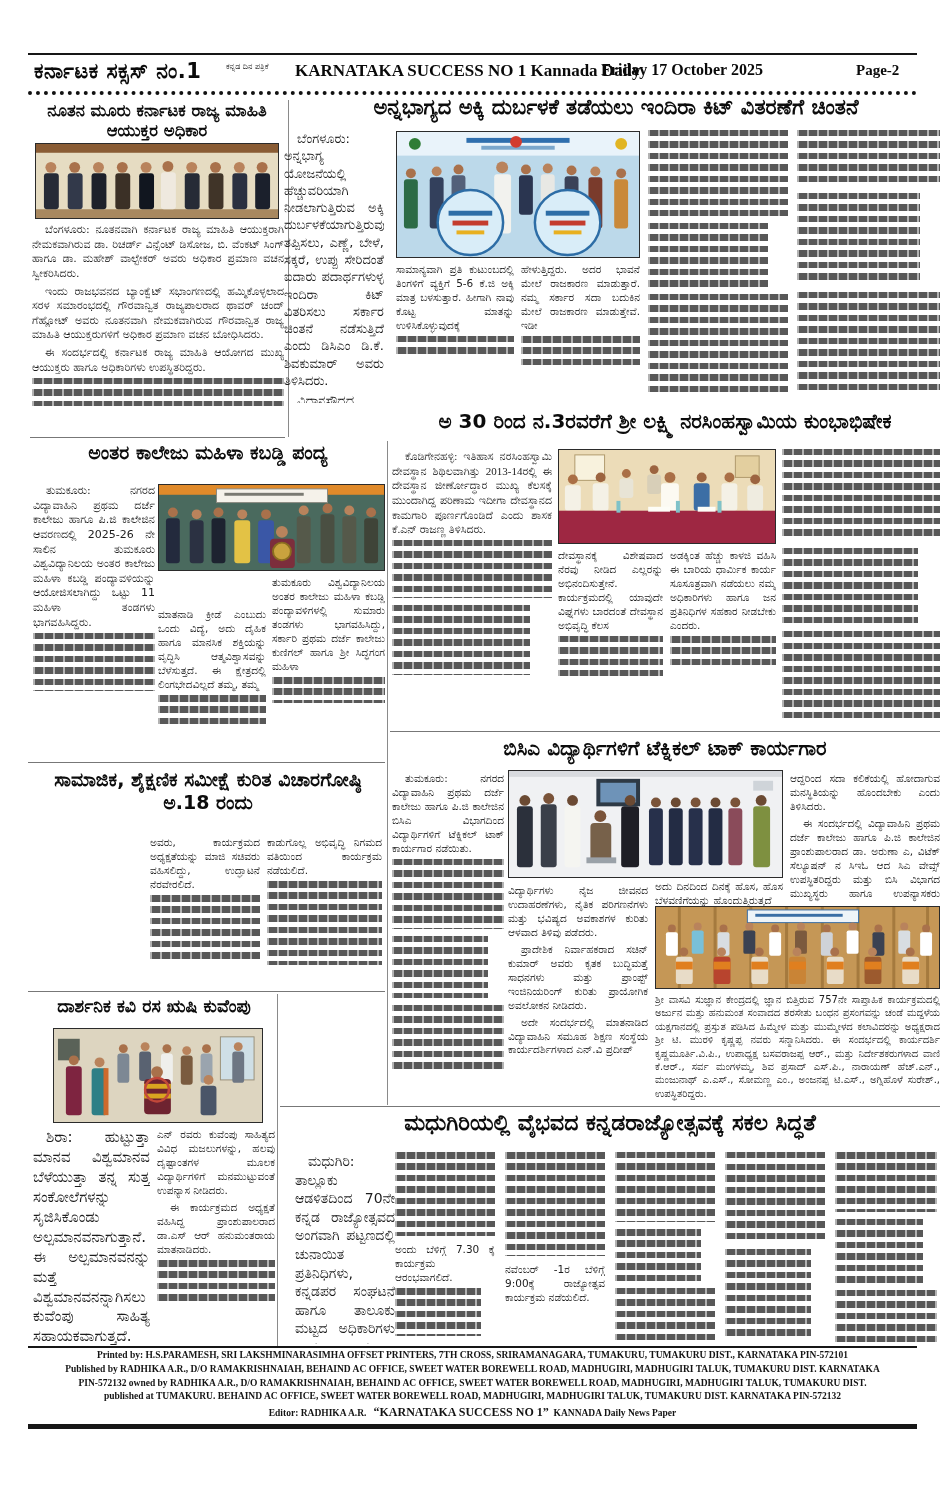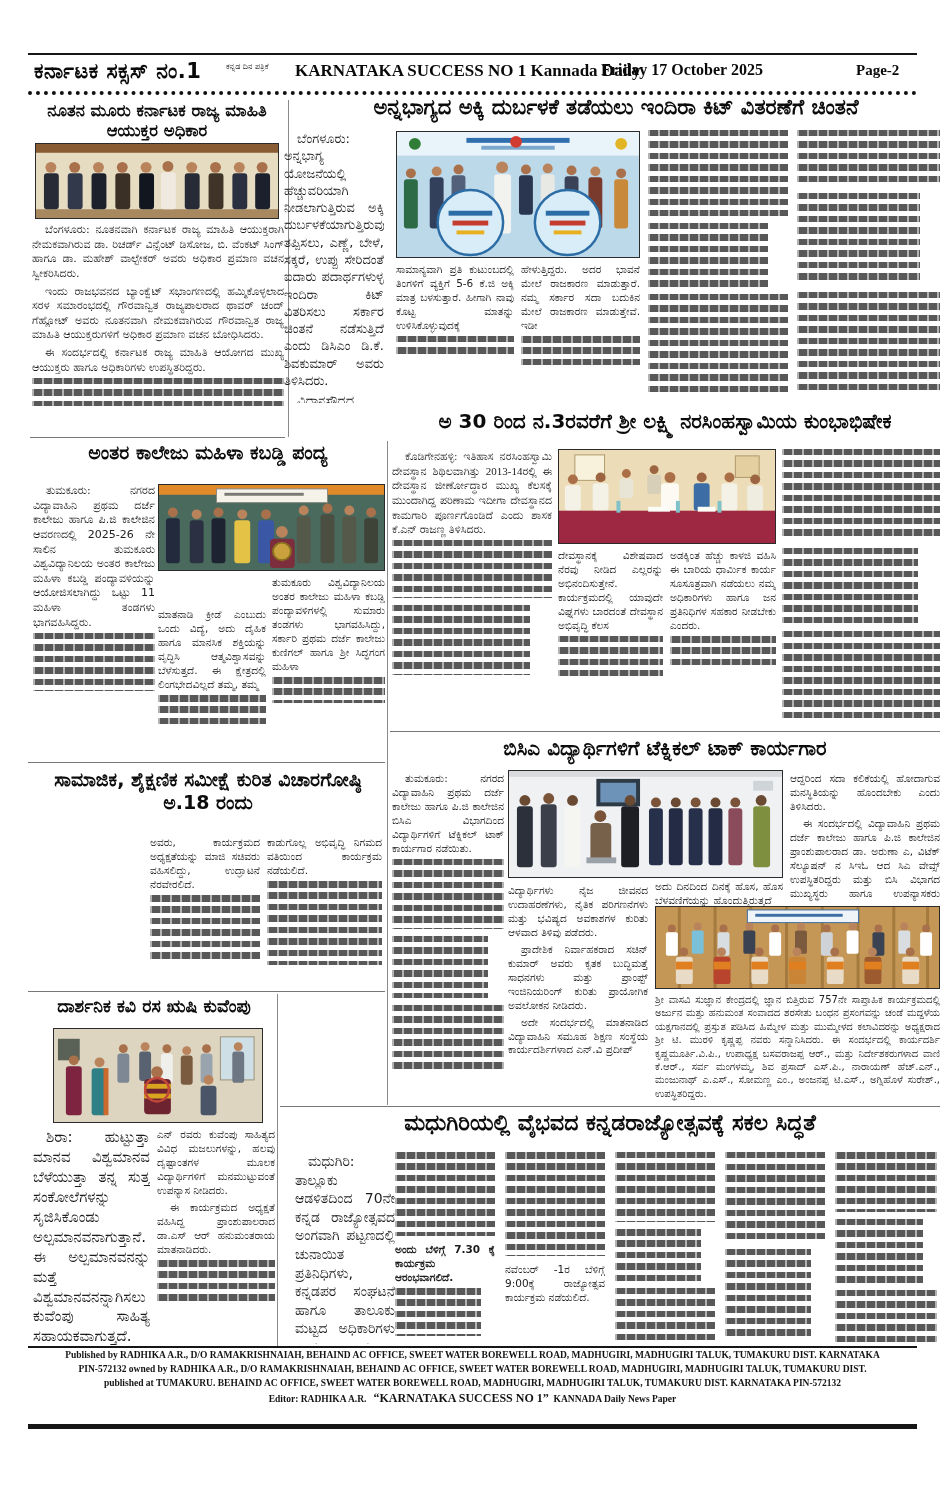--- a/index.html
+++ b/index.html
@@ -420,21 +420,21 @@
   </div>
   <div class="col caption" style="left:655px;top:993px;width:285px;height:110px;">
     <p class="noind">ಶ್ರೀ ವಾಸವಿ ಸುಜ್ಞಾನ ಕೇಂದ್ರದಲ್ಲಿ ಜ್ಞಾನ ಬಿತ್ತಿರುವ 757ನೇ ಸಾಪ್ತಾಹಿಕ ಕಾರ್ಯಕ್ರಮದಲ್ಲಿ ಅರ್ಜುನ ಮತ್ತು ಹನುಮಂತ ಸಂವಾದದ ಶರಸೇತು ಬಂಧನ ಪ್ರಸಂಗವನ್ನು ಚಂಡೆ ಮದ್ದಳೆಯ ಯಕ್ಷಗಾನದಲ್ಲಿ ಪ್ರಸ್ತುತ ಪಡಿಸಿದ ಹಿಮ್ಮೇಳ ಮತ್ತು ಮುಮ್ಮೇಳದ ಕಲಾವಿದರನ್ನು ಅಧ್ಯಕ್ಷರಾದ ಶ್ರೀ ಟಿ. ಮುರಳಿ ಕೃಷ್ಣಪ್ಪ ನವರು ಸನ್ಮಾನಿಸಿದರು. ಈ ಸಂದರ್ಭದಲ್ಲಿ ಕಾರ್ಯದರ್ಶಿ ಕೃಷ್ಣಮೂರ್ತಿ.ವಿ.ಪಿ., ಉಪಾಧ್ಯಕ್ಷ ಬಸವರಾಜಪ್ಪ ಆರ್., ಮತ್ತು ನಿರ್ದೇಶಕರುಗಳಾದ ವಾಣಿ ಕೆ.ಆರ್., ಸರ್ವ ಮಂಗಳಮ್ಮ, ಶಿವ ಪ್ರಸಾದ್ ಎಸ್.ಪಿ., ನಾರಾಯಣ್ ಹೆಚ್.ಎನ್., ಮಂಜುನಾಥ್ ಎ.ಎಸ್., ಸೋಮಣ್ಣ ಎಂ., ಅಂಜನಪ್ಪ ಟಿ.ಎಸ್., ಅಗ್ನಿಹೊಳೆ ಸುರೇಶ್., ಉಪಸ್ಥಿತರಿದ್ದರು.</p>
   </div>
   <div class="rule-h" style="left:280px;top:1106px;width:660px;height:1px;background:#777;"></div>
 
   <div class="headline" style="left:280px;top:1110px;width:660px;font-size:22px;">ಮಧುಗಿರಿಯಲ್ಲಿ ವೈಭವದ ಕನ್ನಡರಾಜ್ಯೋತ್ಸವಕ್ಕೆ ಸಕಲ ಸಿದ್ಧತೆ</div>
   <div class="col" style="left:295px;top:1152px;width:100px;height:192px;font-size:14px;">
     <p>ಮಧುಗಿರಿ: ತಾಲ್ಲೂಕು ಆಡಳಿತದಿಂದ 70ನೇ ಕನ್ನಡ ರಾಜ್ಯೋತ್ಸವದ ಅಂಗವಾಗಿ ಪಟ್ಟಣದಲ್ಲಿ ಚುನಾಯಿತ ಪ್ರತಿನಿಧಿಗಳು, ಕನ್ನಡಪರ ಸಂಘಟನೆ ಹಾಗೂ ತಾಲೂಕು ಮಟ್ಟದ ಅಧಿಕಾರಿಗಳು ಹಾಗೂ ಸರ್ಕಾರಿ ನೌಕರರ ಬಳಗದ ವತಿಯಿಂದ ಬೈಕ್ ರ್ಯಾಲಿ, ಆಟೋ ರಿಕ್ಷಾಗಳ ಒಳಗೊಂಡಂತೆ</p>
   </div>
-  <div class="col" style="left:395px;top:1152px;width:100px;height:192px;font-size:10.5px;font-weight:bold;">
+  <div class="col" style="left:395px;top:1152px;width:100px;height:192px;font-size:10.5px;">
     <div class="greek" style="height:84px;"></div>
     <p class="noind">ಅಂದು ಬೆಳಿಗ್ಗೆ 7.30 ಕ್ಕೆ ಕಾರ್ಯಕ್ರಮ ಆರಂಭವಾಗಲಿದೆ.</p>
     <div class="greek short" style="height:48px;"></div>
   </div>
   <div class="col" style="left:505px;top:1152px;width:100px;height:192px;font-size:10.5px;">
     <div class="greek" style="height:104px;"></div>
     <p class="noind">ನವೆಂಬರ್ -1ರ ಬೆಳಿಗ್ಗೆ 9:00ಕ್ಕೆ ರಾಜ್ಯೋತ್ಸವ ಕಾರ್ಯಕ್ರಮ ನಡೆಯಲಿದೆ.</p>
   </div>
   <div class="col" style="left:615px;top:1152px;width:100px;height:192px;font-size:10.5px;">
     <div class="greek" style="height:70px;"></div>
@@ -446,20 +446,21 @@
     <div class="greek short" style="height:88px;"></div>
   </div>
   <div class="col" style="left:835px;top:1152px;width:102px;height:192px;font-size:10.5px;">
     <div class="greek" style="height:60px;"></div>
     <div class="greek short" style="height:64px;"></div>
     <div class="greek" style="height:54px;"></div>
   </div>
 
   <div class="rule-h" style="left:28px;top:1346px;width:889px;height:2px;"></div>
   <div class="footer">
+    <div>Printed by: H.S.PARAMESH, SRI LAKSHMINARASIMHA OFFSET PRINTERS, 7TH CROSS, SRIRAMANAGARA, TUMAKURU, TUMAKURU DIST., KARNATAKA PIN-572101</div>
     <div>Published by RADHIKA A.R., D/O RAMAKRISHNAIAH, BEHAIND AC OFFICE, SWEET WATER BOREWELL ROAD, MADHUGIRI, MADHUGIRI TALUK, TUMAKURU DIST. KARNATAKA</div>
     <div>PIN-572132   owned by RADHIKA A.R., D/O RAMAKRISHNAIAH, BEHAIND AC OFFICE, SWEET WATER BOREWELL ROAD, MADHUGIRI, MADHUGIRI TALUK, TUMAKURU DIST.</div>
     <div>published at TUMAKURU. BEHAIND AC OFFICE, SWEET WATER BOREWELL ROAD, MADHUGIRI, MADHUGIRI TALUK, TUMAKURU DIST. KARNATAKA PIN-572132</div>
     <div>
       <span>Editor: RADHIKA A.R.</span>&nbsp;&nbsp;
       <span class="big">“KARNATAKA SUCCESS NO 1”</span>&nbsp;
       <span>KANNADA Daily News Paper</span>
     </div>
   </div>
   <div class="rule-h" style="left:28px;top:1424px;width:889px;height:5px;"></div>

